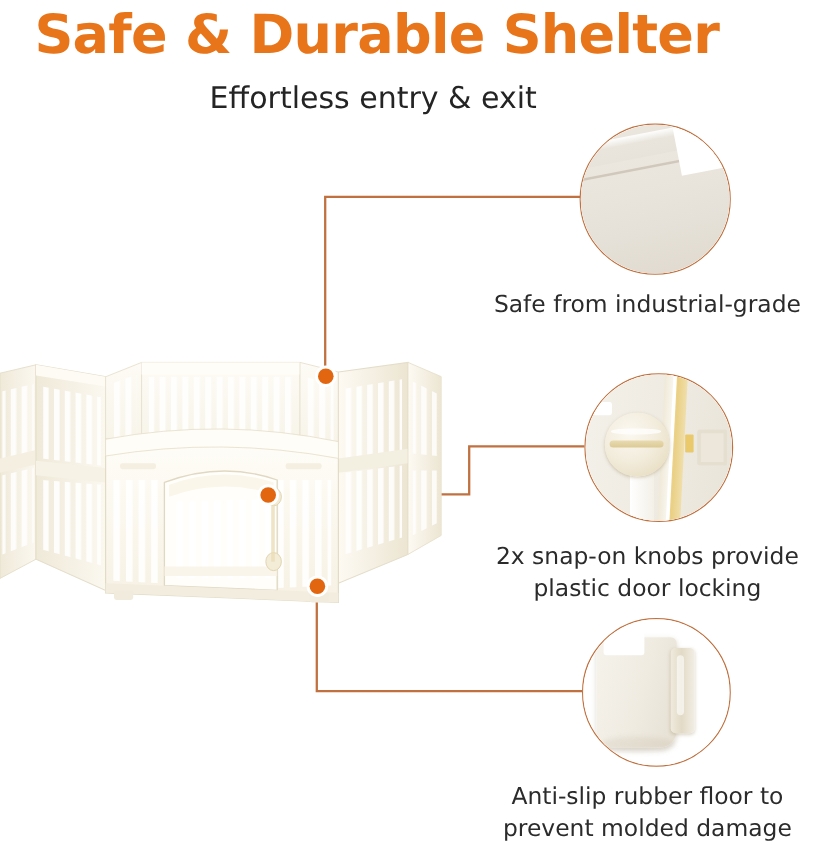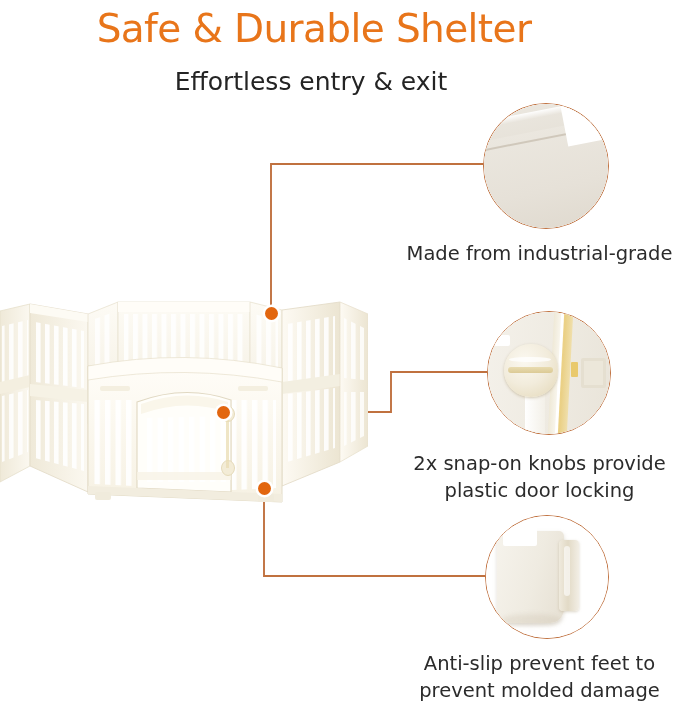--- a/index.html
+++ b/index.html
@@ -7,21 +7,21 @@
     width:679px;height:712px;background:#ffffff;
     font-family:"DejaVu Sans","Liberation Sans",sans-serif;
     overflow:hidden;position:relative;
   }
   #root{position:relative;width:679px;height:712px;}
 
   
   .title{
     position:absolute;left:0;top:2px;width:628px;text-align:center;
     font-family:"DejaVu Sans","Liberation Sans",sans-serif;
-    font-weight:400;font-size:39px;letter-spacing:-0.6px;
+    font-weight:700;font-size:45px;letter-spacing:-0.6px;
     color:#e8751a;line-height:54px;white-space:nowrap;
   }
   .subtitle{
     position:absolute;left:0;top:66px;width:622px;text-align:center;
     font-size:25px;color:#242424;line-height:32px;font-weight:400;
   }
 
   
   .lines{position:absolute;left:0;top:0;width:679px;height:712px;pointer-events:none;}
 
@@ -243,21 +243,21 @@
     <div class="circle" style="left:483px;top:103px;width:124px;height:124px;">
       <div class="z1">
         <div class="slabA"></div>
         <div class="hl"></div>
         <div class="slabB"></div>
         <div class="seam"></div>
         <div class="corner"></div>
       </div>
     </div>
     <div class="cap" style="left:400px;top:240px;width:279px;">
-      <div>Made from industrial-grade</div>
+      <div>Safe from industrial-grade</div>
     </div>
   </div>
 
   <div class="callout">
     <div class="circle" style="left:487px;top:311px;width:122px;height:122px;">
       <div class="z2">
         <div class="panelbg"></div>
         <div class="stem"></div>
         <div class="gapw"></div>
         <div class="postA"></div>
@@ -282,21 +282,21 @@
       <div class="z3">
         <div class="block"></div>
         <div class="notch"></div>
         <div class="tabv">
             <i></i>
           </div>
         <div class="sh"></div>
       </div>
     </div>
     <div class="cap" style="left:400px;top:650px;width:279px;">
-      <div>Anti-slip prevent feet to</div>
+      <div>Anti-slip rubber floor to</div>
       <div>prevent molded damage</div>
     </div>
   </div>
 
   <div class="dot" style="left:264.5px;top:306.5px;"></div>
   <div class="dot" style="left:216.5px;top:405.5px;"></div>
   <div class="dot" style="left:257.5px;top:481.5px;"></div>
 
 </div>
 

